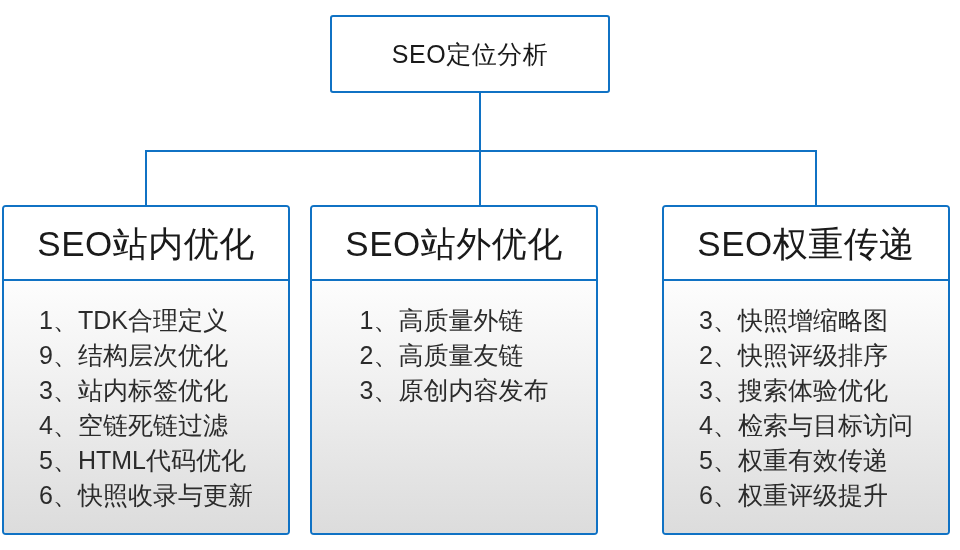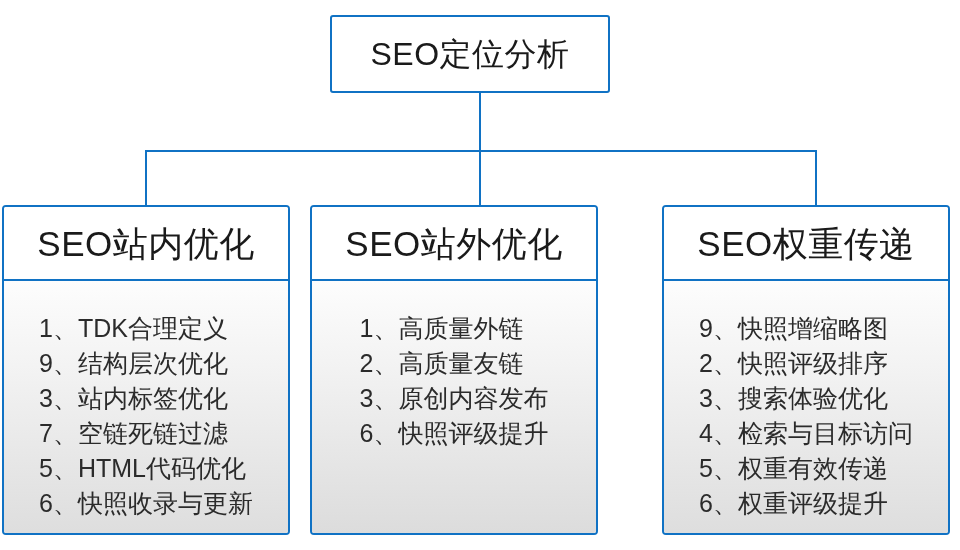--- a/index.html
+++ b/index.html
@@ -30,21 +30,21 @@
     height: 78px;
     box-sizing: border-box;
     border: 2px solid #1072c4;
     border-radius: 3px;
     background: #ffffff;
     display: flex;
     align-items: center;
     justify-content: center;
   }
   .root-label {
-    font-size: 32px;
+    font-size: 25px;
     line-height: 1;
     color: #1a1a1a;
     letter-spacing: 0.5px;
     white-space: nowrap;
   }
 
   
   .conn {
     position: absolute;
     background: #1072c4;
@@ -103,21 +103,21 @@
     flex: 1 1 auto;
     background: linear-gradient(to bottom, #fdfdfd 0%, #f2f2f2 35%, #e6e6e6 70%, #dcdcdc 100%);
     padding: 14px 0 10px 0;
     display: flex;
     flex-direction: column;
     justify-content: flex-start;
     align-items: center;
   }
   .item-list {
     list-style: none;
-    margin: 16px;
+    margin: 8px;
     padding: 0;
   }
   .item {
     font-size: 25px;
     line-height: 35px;
     color: #2b2b2b;
     white-space: nowrap;
   }
 </style>
 </head>
@@ -137,48 +137,47 @@
 
   <div class="card card-1">
     <div class="card-header">
       <span class="card-title">SEO站内优化</span>
     </div>
     <div class="card-body">
       <ul class="item-list">
         <li class="item">1、TDK合理定义</li>
         <li class="item">9、结构层次优化</li>
         <li class="item">3、站内标签优化</li>
-        <li class="item">7、空链死链过滤</li>
+        <li class="item">4、空链死链过滤</li>
         <li class="item">5、HTML代码优化</li>
         <li class="item">6、快照收录与更新</li>
       </ul>
     </div>
   </div>
 
   <div class="card card-2">
     <div class="card-header">
       <span class="card-title">SEO站外优化</span>
     </div>
     <div class="card-body">
       <ul class="item-list">
         <li class="item">1、高质量外链</li>
         <li class="item">2、高质量友链</li>
         <li class="item">3、原创内容发布</li>
-        <li class="item">6、快照评级提升</li>
       </ul>
     </div>
   </div>
 
   <div class="card card-3">
     <div class="card-header">
       <span class="card-title">SEO权重传递</span>
     </div>
     <div class="card-body">
       <ul class="item-list">
-        <li class="item">9、快照增缩略图</li>
+        <li class="item">3、快照增缩略图</li>
         <li class="item">2、快照评级排序</li>
         <li class="item">3、搜索体验优化</li>
         <li class="item">4、检索与目标访问</li>
         <li class="item">5、权重有效传递</li>
         <li class="item">6、权重评级提升</li>
       </ul>
     </div>
   </div>
 
 </div>

